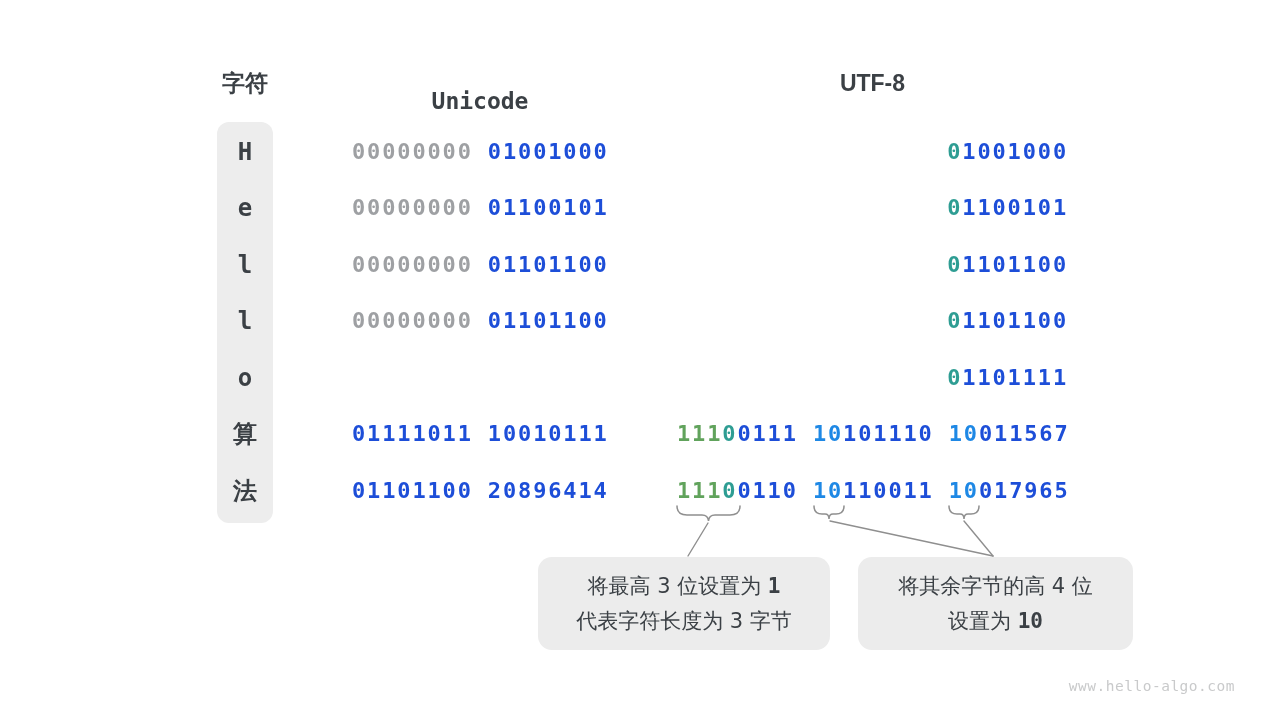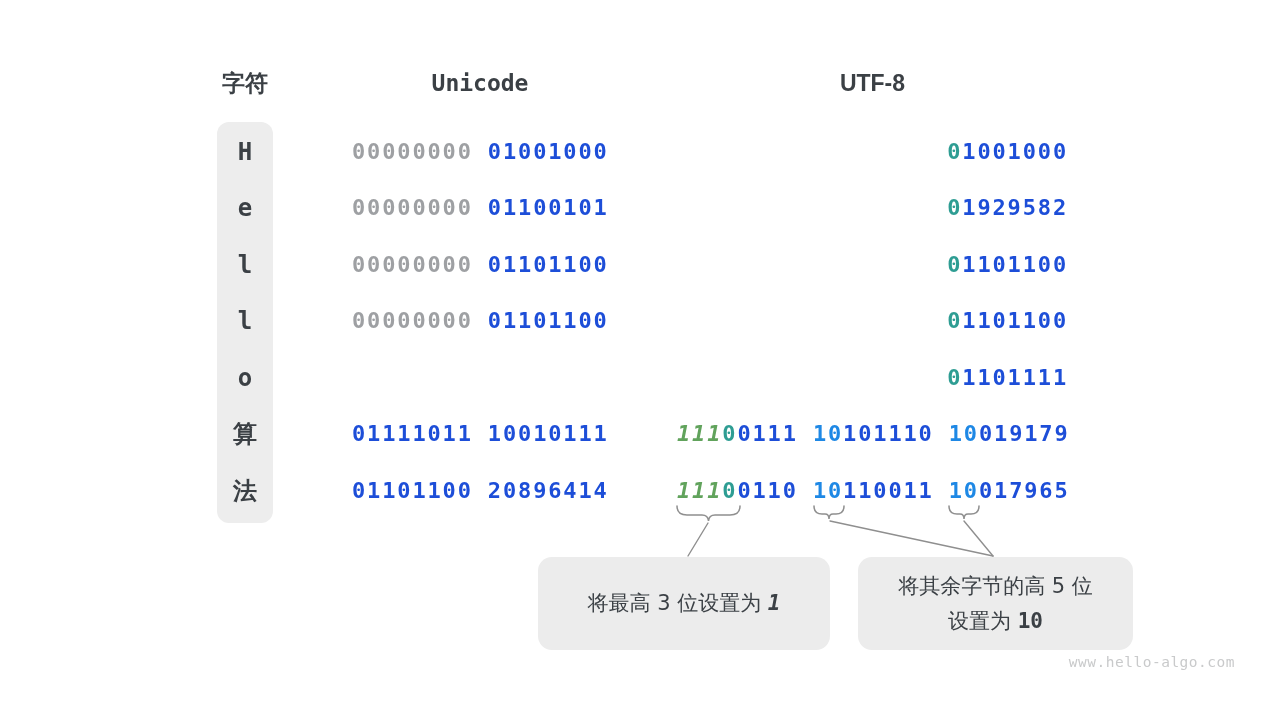--- a/index.html
+++ b/index.html
@@ -3,61 +3,61 @@
 <meta charset="utf-8">
 <style>
   html,body{margin:0;padding:0;background:#fff;}
   .canvas{position:relative;width:1280px;height:720px;background:#ffffff;overflow:hidden;
           font-family:"DejaVu Sans","Liberation Sans",sans-serif;}
 
   
   .hdr{position:absolute;top:65px;height:36px;line-height:36px;font-weight:bold;
        font-size:23px;color:#3B4045;text-align:center;}
   #hdr-char{left:217px;width:56px;text-align:center;}
-  #hdr-unicode{left:352px;width:256px;font-family:"DejaVu Sans Mono","Liberation Mono",monospace;}
+  #hdr-unicode{left:352px;width:256px;font-family:"DejaVu Sans Mono","Liberation Mono",monospace;margin-top:18px;}
   #hdr-utf8{left:677px;width:391px;font-family:Liberation Sans, sans-serif;}
 
   
   .pill{position:absolute;left:217px;top:122px;width:56px;height:401px;
         background:#EDEDED;border-radius:12px;}
 
   
   .row{position:absolute;left:0;width:1280px;height:36px;line-height:36px;}
   .char-cell{position:absolute;left:217px;width:56px;text-align:center;font-weight:bold;
              font-size:24px;color:#3B4045;
              font-family:"DejaVu Sans Mono","Liberation Mono",monospace;}
   .bin{position:absolute;top:0;white-space:pre;font-weight:bold;font-size:22px;
        letter-spacing:1.85px;font-family:"DejaVu Sans Mono","Liberation Mono",monospace;}
   .unicode-cell{left:352px;}
   .utf8-cell{left:677px;width:391px;text-align:right;}
 
   
   .c-dark{color:#1d4ed8;}
   .c-gray{color:#9EA0A3;}
-  .c-green{color:#61A35C;font-style:italic;}
+  .c-green{color:#61A35C;}
   .c-teal{color:#2E9D93;}
   .c-blue{color:#1E88E5;}
 
   
   .overlay{position:absolute;left:0;top:0;pointer-events:none;}
   .brace{fill:none;stroke:#8F8F8F;stroke-width:1.5;stroke-linecap:round;}
   .conn{stroke:#8F8F8F;stroke-width:1.4;stroke-linecap:round;}
 
   
   .callout{position:absolute;background:#ECECEC;border-radius:14px;
            display:flex;flex-direction:column;justify-content:center;align-items:center;
            font-size:21px;line-height:35px;color:#3B4045;}
   #callout-left{left:538px;top:557px;width:292px;height:93px;}
   #callout-right{left:858px;top:557px;width:275px;height:93px;}
   .callout-line{white-space:pre;text-align:center;}
   .ct{color:#3B4045;}
   .num{font-family:"DejaVu Sans Mono","Liberation Mono",monospace;font-weight:bold;}
 
   
-  .watermark{position:absolute;right:45px;top:654px;font-size:14.5px;letter-spacing:0.5px;
+  .watermark{position:absolute;right:45px;top:678px;font-size:14.5px;letter-spacing:0.5px;
              color:#C9CACB;font-family:"DejaVu Sans Mono","Liberation Mono",monospace;}
 </style>
 </head>
 <body>
 
 <div class="canvas">
 
   <div class="hdr" id="hdr-char">字符</div>
   <div class="hdr" id="hdr-unicode">Unicode</div>
   <div class="hdr" id="hdr-utf8">UTF-8</div>
@@ -66,21 +66,21 @@
 
   <div class="row" style="top:134px">
     <div class="char-cell">H</div>
     <div class="bin unicode-cell"><span class="c-gray">00000000</span><span class="c-dark"> 01001000</span></div>
     <div class="bin utf8-cell"><span class="c-teal">0</span><span class="c-dark">1001000</span></div>
   </div>
 
   <div class="row" style="top:190px">
     <div class="char-cell">e</div>
     <div class="bin unicode-cell"><span class="c-gray">00000000</span><span class="c-dark"> 01100101</span></div>
-    <div class="bin utf8-cell"><span class="c-teal">0</span><span class="c-dark">1929582</span></div>
+    <div class="bin utf8-cell"><span class="c-teal">0</span><span class="c-dark">1100101</span></div>
   </div>
 
   <div class="row" style="top:247px">
     <div class="char-cell">l</div>
     <div class="bin unicode-cell"><span class="c-gray">00000000</span><span class="c-dark"> 01101100</span></div>
     <div class="bin utf8-cell"><span class="c-teal">0</span><span class="c-dark">1101100</span></div>
   </div>
 
   <div class="row" style="top:303px">
     <div class="char-cell">l</div>
@@ -89,42 +89,43 @@
   </div>
 
   <div class="row" style="top:360px">
     <div class="char-cell">o</div>
     <div class="bin utf8-cell"><span class="c-teal">0</span><span class="c-dark">1101111</span></div>
   </div>
 
   <div class="row" style="top:416px">
     <div class="char-cell">算</div>
     <div class="bin unicode-cell"><span class="c-dark">01111011</span><span class="c-dark"> 10010111</span></div>
-    <div class="bin utf8-cell"><span class="c-green">111</span><span class="c-teal">0</span><span class="c-dark">0111 </span><span class="c-blue">10</span><span class="c-dark">101110 </span><span class="c-blue">10</span><span class="c-dark">019179</span></div>
+    <div class="bin utf8-cell"><span class="c-green">111</span><span class="c-teal">0</span><span class="c-dark">0111 </span><span class="c-blue">10</span><span class="c-dark">101110 </span><span class="c-blue">10</span><span class="c-dark">011567</span></div>
   </div>
 
   <div class="row" style="top:473px">
     <div class="char-cell">法</div>
     <div class="bin unicode-cell"><span class="c-dark">01101100</span><span class="c-dark"> 20896414</span></div>
     <div class="bin utf8-cell"><span class="c-green">111</span><span class="c-teal">0</span><span class="c-dark">0110 </span><span class="c-blue">10</span><span class="c-dark">110011 </span><span class="c-blue">10</span><span class="c-dark">017965</span></div>
   </div>
 
   <svg class="overlay" width="1280" height="720" viewBox="0 0 1280 720">
     <path class="brace" d="M677,506 C677,513 681,515 687,515 L702,515 Q708,515 708.5,521 Q709,515 715,515 L730,515 C736,515 740,513 740,506"></path>
     <path class="brace" d="M814,506 C814,512 817,514 822,514 L825,514 Q829,514 829,519 Q829,514 833,514 L836,514 C841,514 844,512 844,506"></path>
     <path class="brace" d="M949,506 C949,512 952,514 957,514 L960,514 Q964,514 964,519 Q964,514 968,514 L971,514 C976,514 979,512 979,506"></path>
     <line class="conn" x1="708" y1="523" x2="688" y2="556"></line>
     <line class="conn" x1="830" y1="521" x2="993" y2="556"></line>
     <line class="conn" x1="964" y1="521" x2="993" y2="556"></line>
   </svg>
 
   <div class="callout" id="callout-left">
     <div class="callout-line"><span class="ct">将最高 3 位设置为 </span><span class="ct num c-green">1</span></div>
+    <div class="callout-line"><span class="ct">代表字符长度为 3 字节</span></div>
   </div>
 
   <div class="callout" id="callout-right">
-    <div class="callout-line"><span class="ct">将其余字节的高 5 位</span></div>
+    <div class="callout-line"><span class="ct">将其余字节的高 4 位</span></div>
     <div class="callout-line"><span class="ct">设置为 </span><span class="ct num c-blue">10</span></div>
   </div>
 
   <div class="watermark">www.hello-algo.com</div>
 
 </div>
 
 </body></html>

